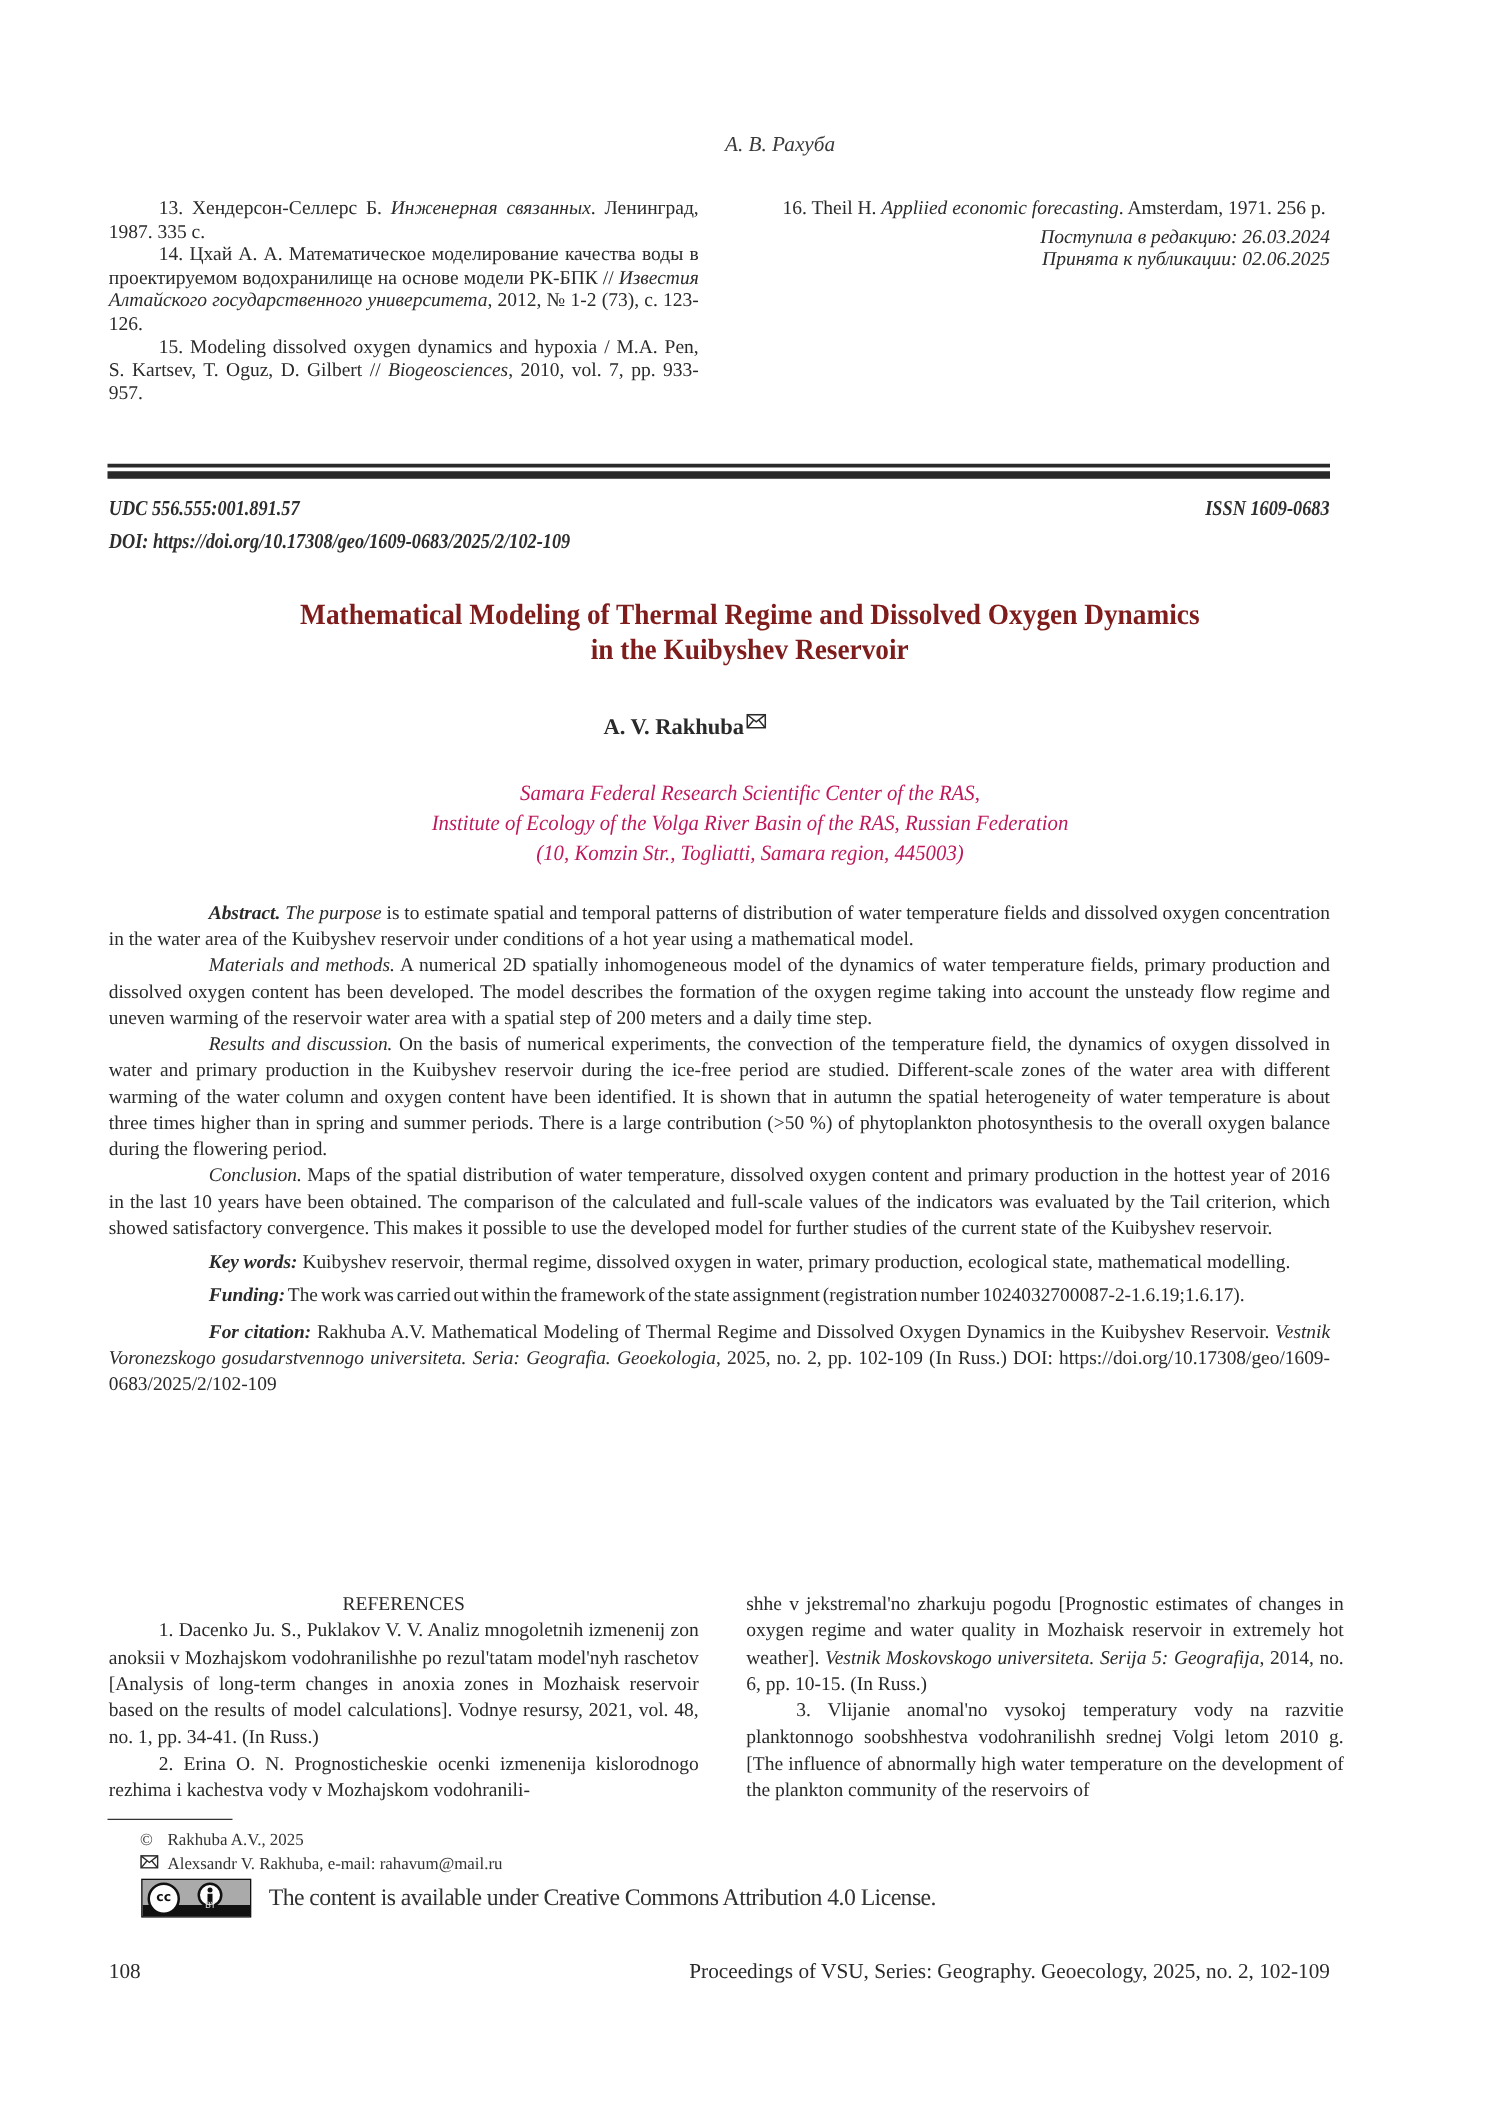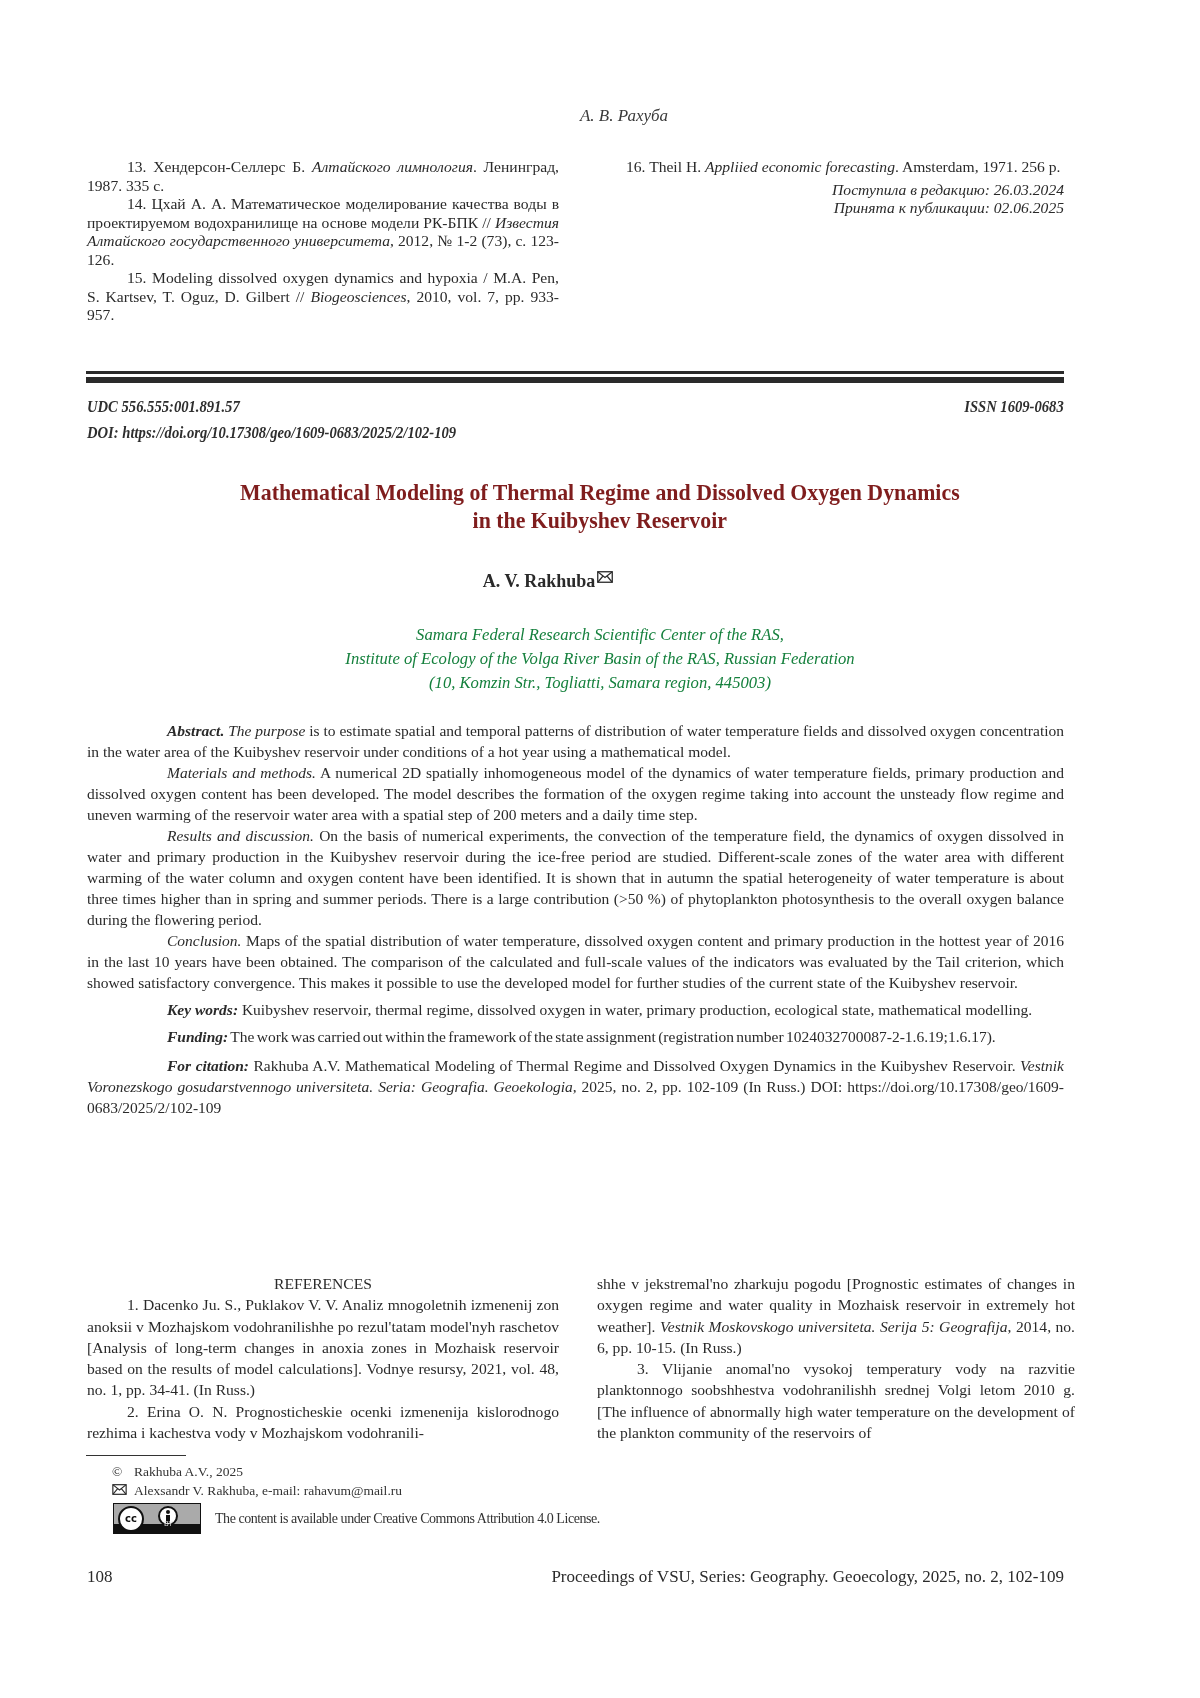--- a/index.html
+++ b/index.html
@@ -44,21 +44,21 @@
     text-align: center; font-weight: bold; font-size: 23.5px; line-height: 28px; color: #7f1d1d;
   }
   #title .tl { display: inline-block; transform: scaleX(0.93); }
   #author {
     left: 0; width: 1096px; top: 572px; text-align: center;
     font-weight: bold; font-size: 18px;
   }
   #mail-sup { display: inline-block; vertical-align: top; margin-top: -4px; margin-left: 2px; }
   #affil {
     left: 0; width: 1200px; top: 622px; text-align: center;
-    font-style: italic; font-size: 17.5px; line-height: 24px; color: #15803d;
+    font-style: italic; font-size: 17.5px; line-height: 24px; color: #be185d;
   }
   #affil .ln { display: block; transform: scaleX(0.95); }
 
   
   #abstract { left: 87px; top: 720px; width: 977px; font-size: 15.5px; line-height: 21px; }
   #abstract p { text-align: justify; text-indent: 80px; }
   #abstract p + p.sp { margin-top: 6px; }
 
   
   #refs-left { left: 87px; top: 1273px; width: 472px; font-size: 15.6px; line-height: 21.3px; }
@@ -75,35 +75,35 @@
   #cc-badge {
     width: 88px; height: 31px; background: #aaaaaa; border: 1px solid #111;
     position: relative; overflow: hidden; margin-left: 1px;
   }
   #cc-badge .band { position: absolute; left: 0; right: 0; bottom: 0; height: 9px; background: #111; }
   #cc-badge .by { position: absolute; bottom: -1px; left: 50px; font-family: "DejaVu Sans", sans-serif; font-size: 7px; color: #ddd; }
   #cc-badge .cc { position: absolute; left: 4px; top: 2px; width: 26px; height: 26px; border-radius: 50%; background: #fff; border: 2px solid #111; font-family: "DejaVu Sans", sans-serif; font-weight: bold; font-size: 10px; line-height: 22px; text-align: center; color: #111; }
   #cc-badge .person { position: absolute; left: 44px; top: 2px; width: 20px; height: 20px; border-radius: 50%; background: #fff; border: 2px solid #111; }
   #cc-badge .person::before { content: ""; position: absolute; left: 6px; top: 2px; width: 4px; height: 4px; border-radius: 50%; background: #111; }
   #cc-badge .person::after { content: ""; position: absolute; left: 6px; top: 7px; width: 4px; height: 8px; background: #111; }
-  #cc-text { font-size: 14px; letter-spacing: -0.45px; margin-left: 8px; }
+  #cc-text { font-size: 19px; letter-spacing: -0.45px; margin-left: 8px; }
 
   
   #page-num { left: 87px; top: 1568px; font-size: 17px; }
   #journal-foot { right: 136px; top: 1568px; font-size: 17px; white-space: nowrap; }
 </style>
 </head>
 <body>
 
 <div id="running-header" class="abs">А. В. Рахуба</div>
 
 <div id="top-left" class="abs">
   <p class="ref">
     <span>13.</span>
-    <span>Хендерсон-Селлерс Б. </span><span class="it">Алтайского лимнология</span><span>. Ленинград, 1987. 335 с.</span>
+    <span>Хендерсон-Селлерс Б. </span><span class="it">Инженерная связанных</span><span>. Ленинград, 1987. 335 с.</span>
   </p>
   <p class="ref">
     <span>14.</span>
     <span>Цхай А. А. Математическое моделирование качества воды в проектируемом водохранилище на основе модели РК-БПК // </span><span class="it">Известия Алтайского государственного университета</span><span>, 2012, № 1-2 (73), с. 123-126.</span>
   </p>
   <p class="ref">
     <span>15.</span>
     <span>Modeling dissolved oxygen dynamics and hypoxia / M.A. Pen, S. Kartsev, T. Oguz, D. Gilbert // </span><span class="it">Biogeosciences</span><span>, 2010, vol. 7, pp. 933-957.</span>
   </p>
 </div>

